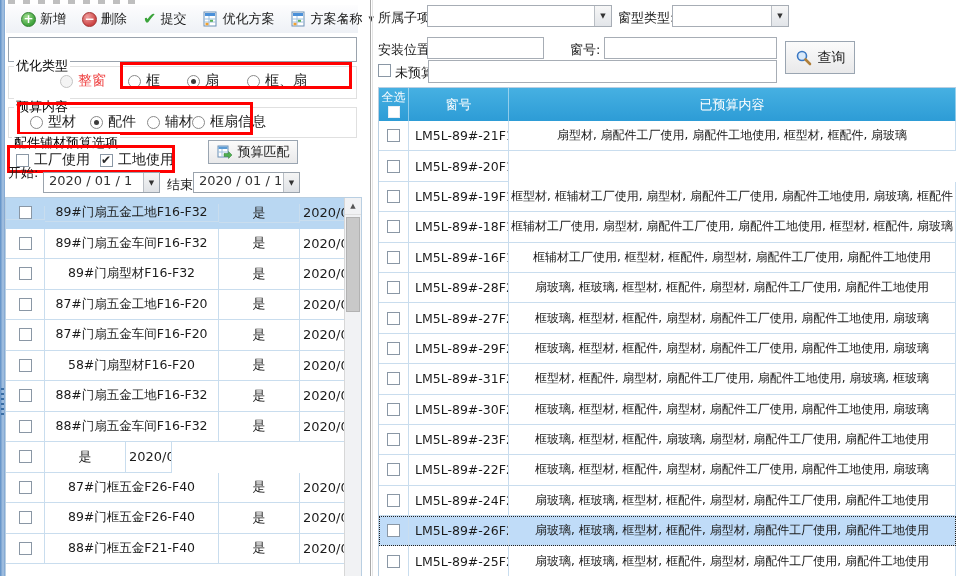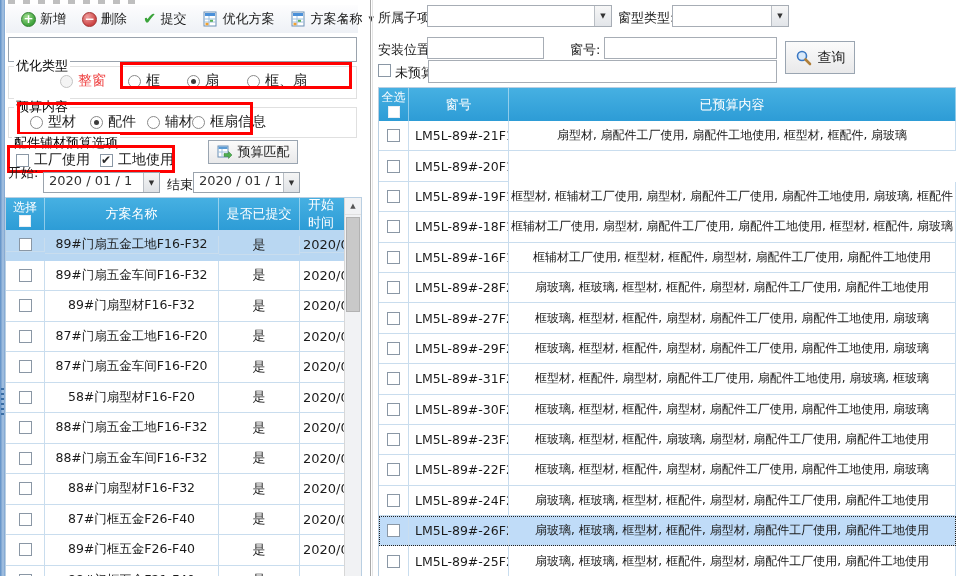--- a/index.html
+++ b/index.html
@@ -254,29 +254,20 @@
     <span class="dval">2020 / 01 / 1</span>
     <span class="darr">▼</span>
   </div>
   <div class="date-label" style="left:167px;top:176px">结束:</div>
   <div class="date-combo" style="left:193px;top:172px;width:107px">
     <span class="dval">2020 / 01 / 13</span>
     <span class="darr">▼</span>
   </div>
 
   <div class="tbl ltable">
-    <div class="tbl-head">
-      <div class="hcell hcell-sel lc0">
-        <span>选择</span>
-        <span class="cb"></span>
-      </div>
-      <div class="hcell lc1">方案名称</div>
-      <div class="hcell lc2">是否已提交</div>
-      <div class="hcell lc3">开始时间</div>
-    </div>
     <div>
         <div class="trow sel-left">
     <div class="tcell c-center lc0">
             <span class="cb"></span>
           </div>
     <div class="tcell lc1">89#门扇五金工地F16-F32</div>
     <div class="tcell lc2">是</div>
     <div class="tcell lc3">2020/0</div>
   </div>
         <div class="trow">
@@ -332,21 +323,20 @@
             <span class="cb"></span>
           </div>
     <div class="tcell lc1">88#门扇五金车间F16-F32</div>
     <div class="tcell lc2">是</div>
     <div class="tcell lc3">2020/0</div>
   </div>
         <div class="trow">
     <div class="tcell c-center lc0">
             <span class="cb"></span>
           </div>
-    <div class="tcell lc1">88#门扇型材F16-F32</div>
     <div class="tcell lc2">是</div>
     <div class="tcell lc3">2020/0</div>
   </div>
         <div class="trow">
     <div class="tcell c-center lc0">
             <span class="cb"></span>
           </div>
     <div class="tcell lc1">87#门框五金F26-F40</div>
     <div class="tcell lc2">是</div>
     <div class="tcell lc3">2020/0</div>

